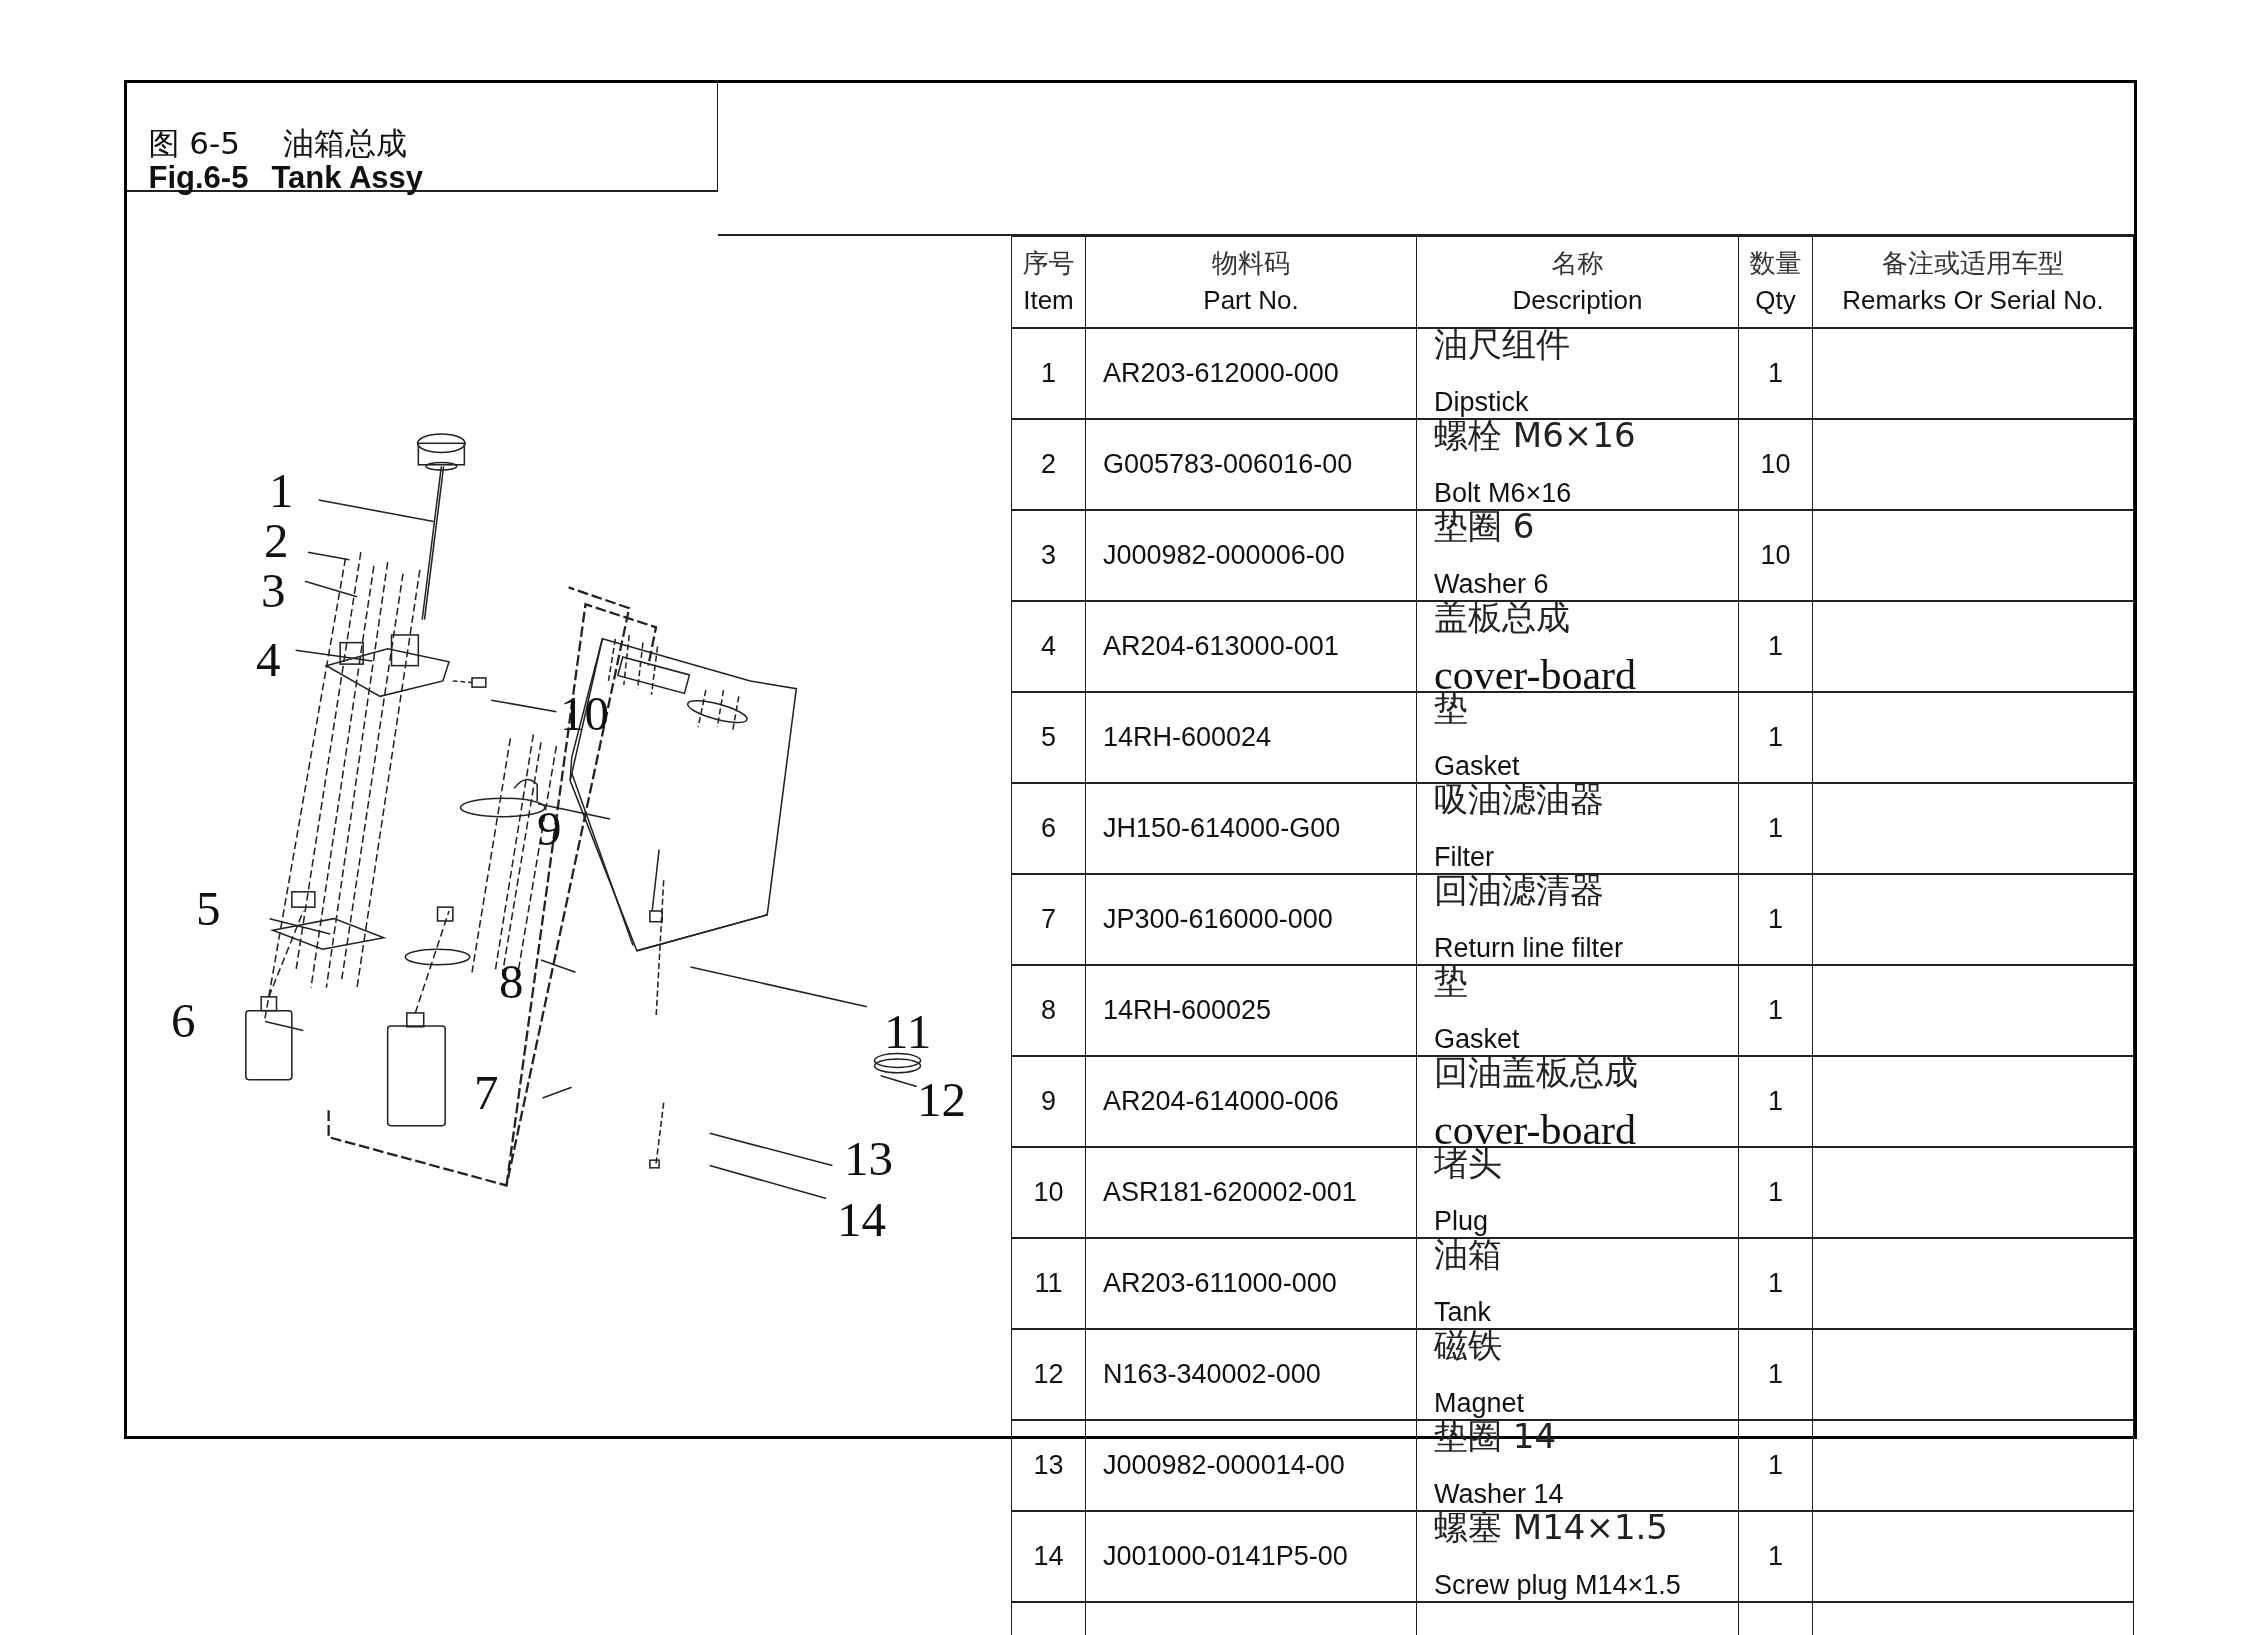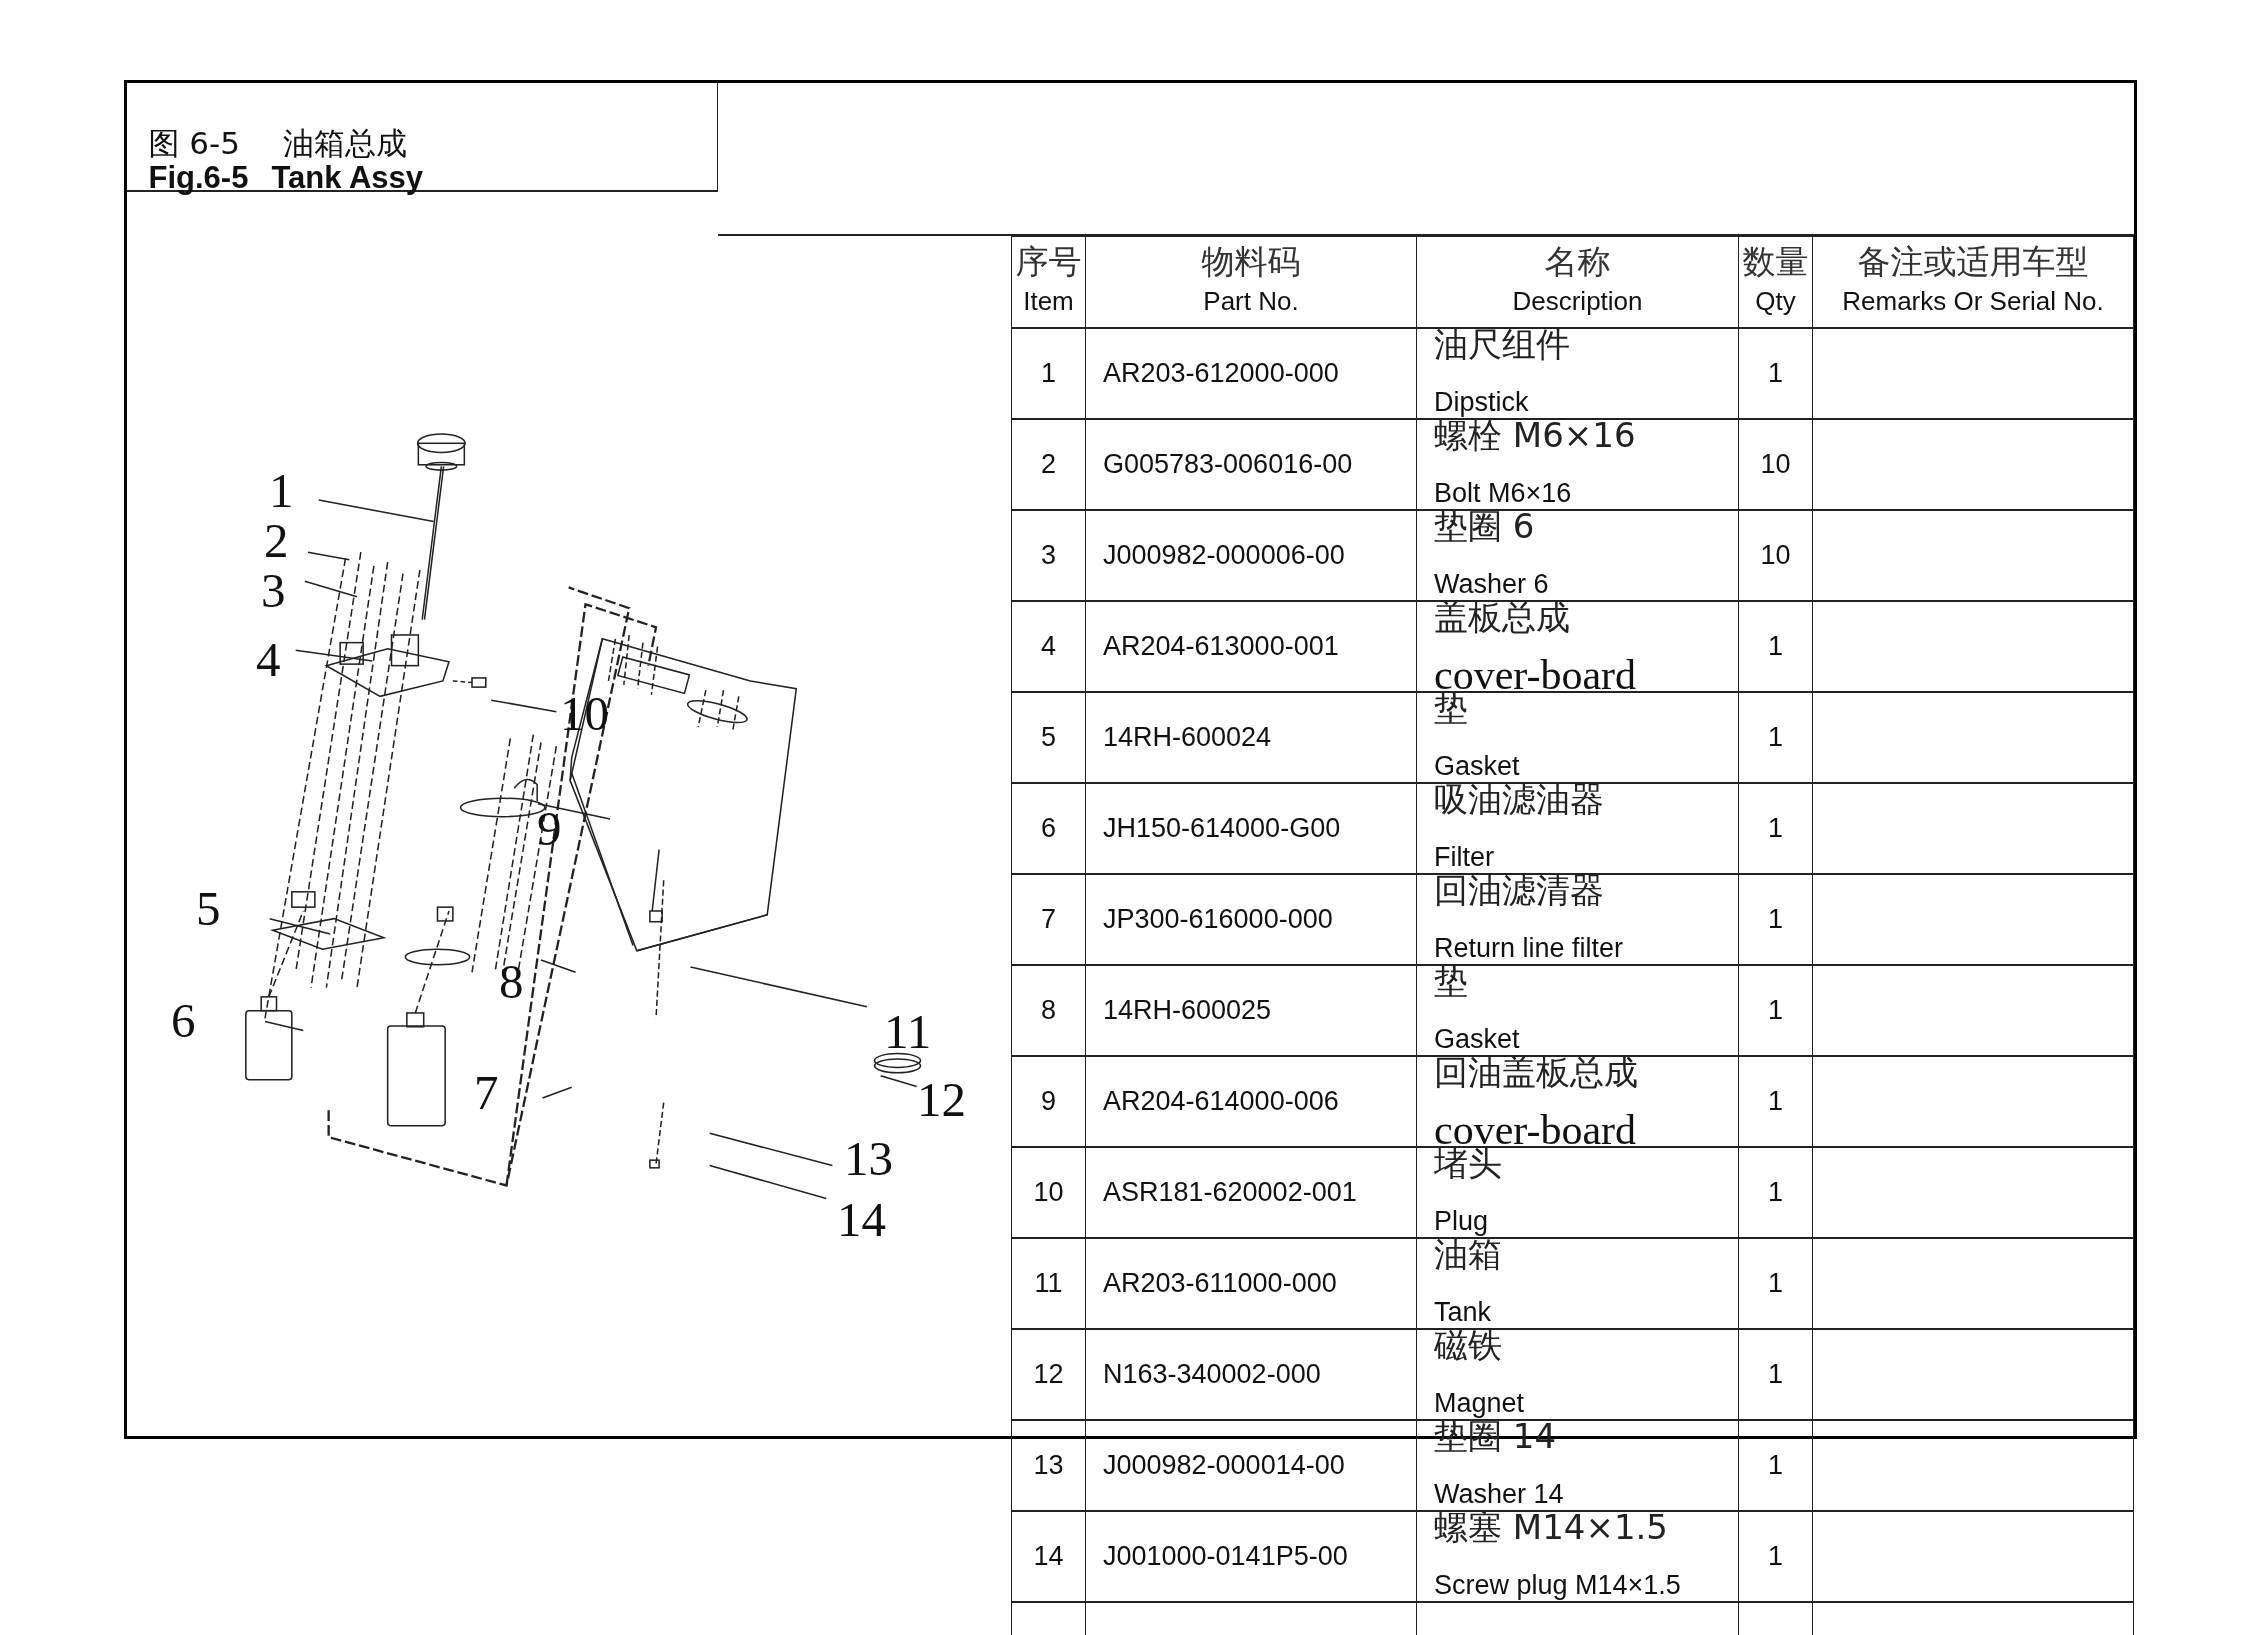--- a/index.html
+++ b/index.html
@@ -14,21 +14,21 @@
   .title-line { position:absolute; left:21.5px; font-size:31px; font-weight:bold; white-space:nowrap; }
   .title-line .cn { font-weight:normal; font-family:"DejaVu Sans", sans-serif; }
   .title-line .gap { display:inline-block; width:43px; }
   .t1 { top:40px; }
   .t2 { top:77px; }
   .drawing { position:absolute; left:0; top:153px; width:884px; height:1202px; }
   .parts-table { position:absolute; left:884px; top:153px; right:0; bottom:0; }
   table { border-collapse:collapse; width:100%; height:100%; table-layout:fixed; }
   th, td { border:1.5px solid #222; box-sizing:border-box; font-weight:normal; padding:0; }
   th { height:91px; font-size:26px; line-height:37px; text-align:center; vertical-align:middle; }
-  th .cn { font-family:"DejaVu Sans", sans-serif; color:#333; font-size:33px; }
+  th .cn { font-family:"DejaVu Sans", sans-serif; color:#333; font-size:26px; }
   tbody tr { height:74px; }
   tbody tr td { border-top:2.3px solid #222; }
   td { font-size:27px; vertical-align:middle; }
   td.item { text-align:center; }
   td.partno { padding-left:17px;margin-top:11px; }
   td.desc { padding-left:17px; line-height:31px; }
   td.desc .cn { font-family:"DejaVu Sans", sans-serif; font-size:34px; color:#222; display:block; }
   td.desc .en { display:block;margin-top:27px; }
   td.desc .en.serif { font-family:"Liberation Serif", serif; font-size:42px; }
   td.qty { text-align:center; }

